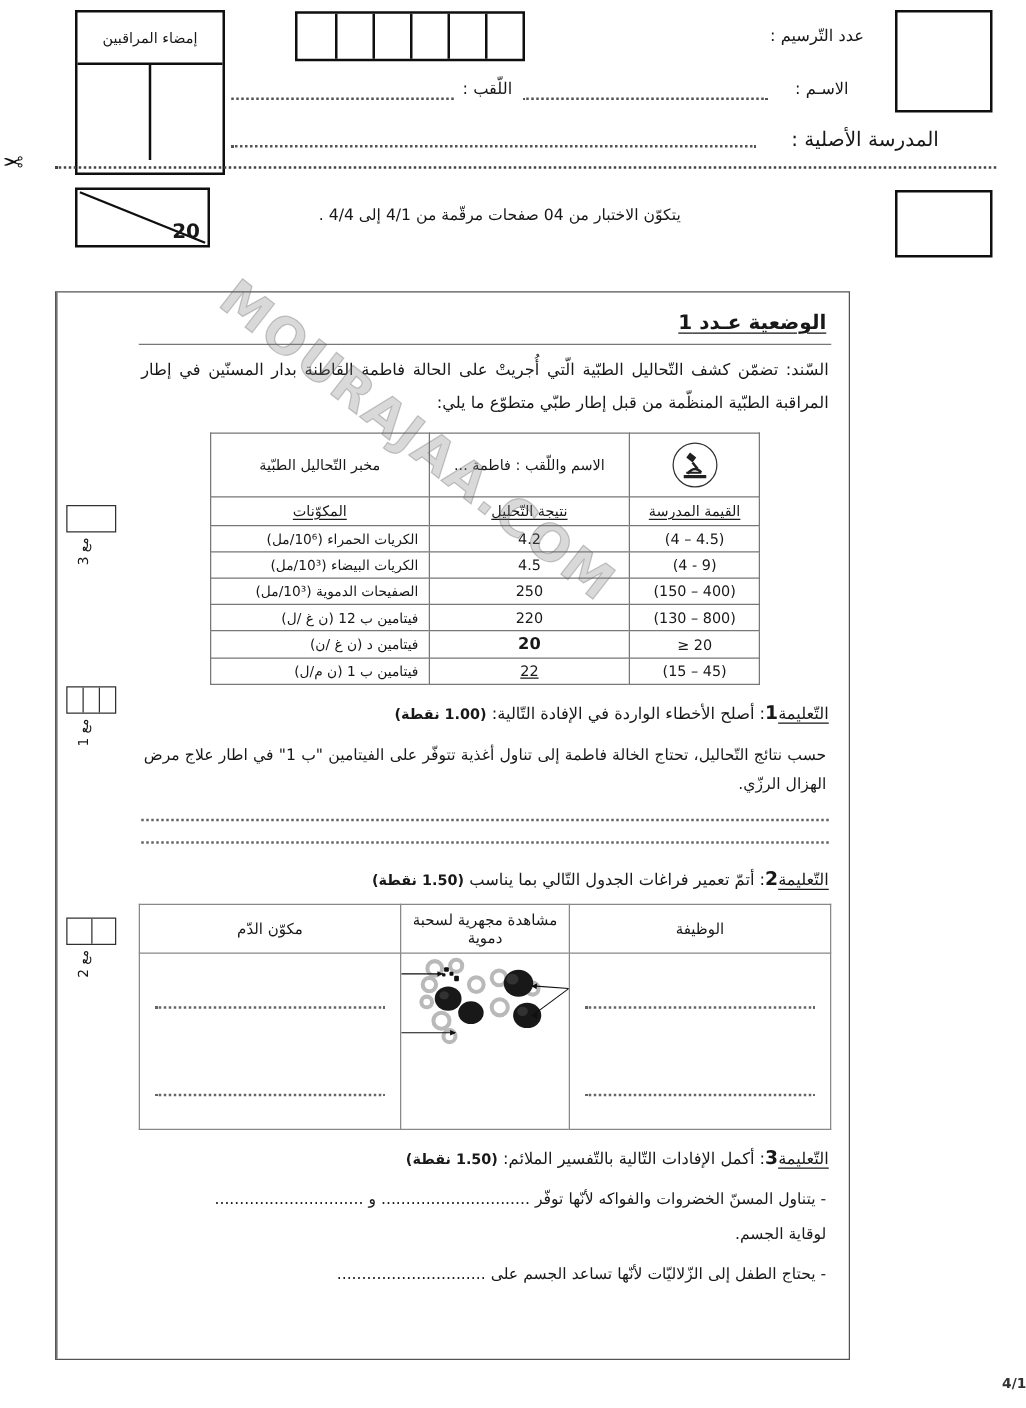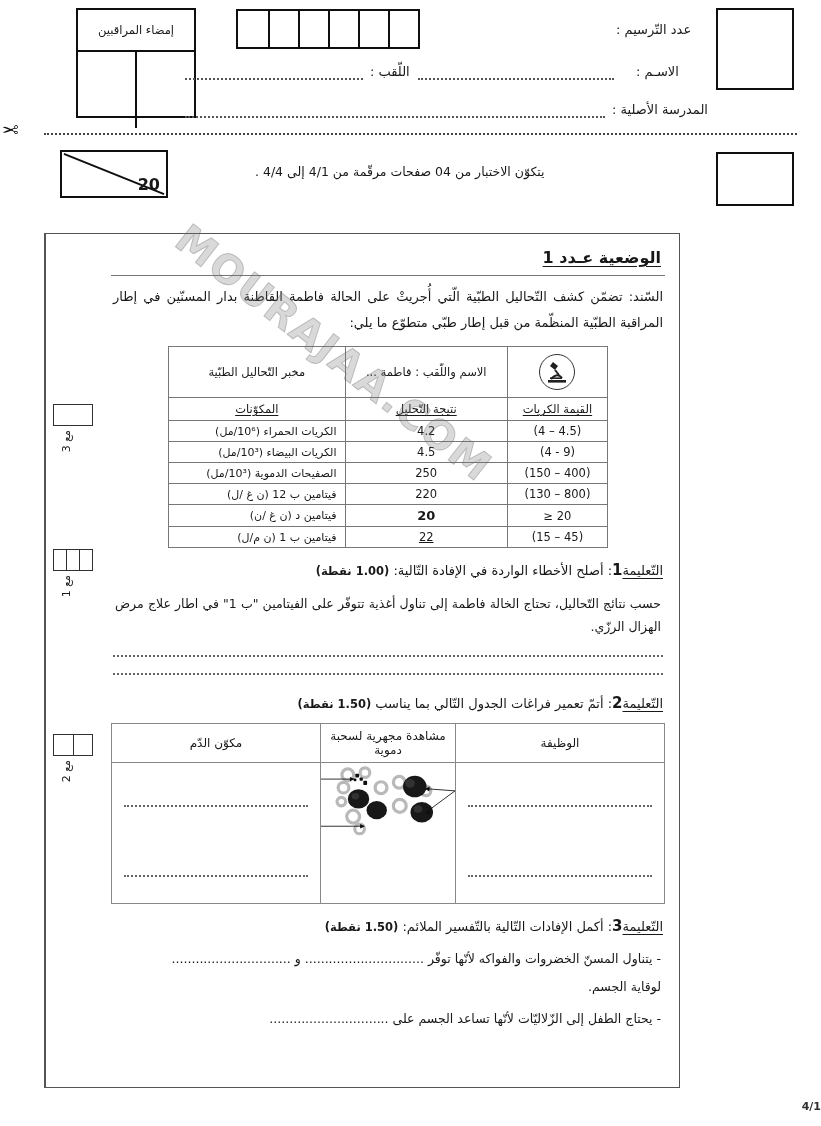--- a/index.html
+++ b/index.html
@@ -68,22 +68,22 @@
   .lastname-label {
     position: absolute;
     top: 64px;
     left: 370px;
     font-size: 13px;
     white-space: nowrap;
   }
   .school-label {
     position: absolute;
     top: 102px;
-    left: 612px;
-    font-size: 13px;
+    left: 633px;
+    font-size: 16px;
     white-space: nowrap;
   }
   .dots-a {
     position: absolute;
     top: 78px;
     left: 418px;
     width: 196px;
     border-bottom: 2px dotted #555;
   }
   .dots-b {
@@ -100,24 +100,23 @@
     width: 420px;
     border-bottom: 2px dotted #555;
   }
 
   
   .sig-box {
     position: absolute;
     top: 8px;
     left: 60px;
     width: 120px;
-    height: 110px;
+    height: 132px;
     border: 2px solid #111;
     box-sizing: border-box;
-    margin-left: 16px;
   }
   .sig-title {
     height: 40px;
     border-bottom: 2px solid #111;
     display: flex;
     align-items: center;
     justify-content: center;
     font-size: 11.5px;
     white-space: nowrap;
   }
@@ -480,21 +479,21 @@
                   <path d="M6 20 Q12 13 17 19" stroke="#222" stroke-width="2" fill="none"></path>
                   <rect x="3" y="21" width="18" height="2.6" fill="#222"></rect>
                   <rect x="5" y="18.4" width="12" height="1.6" fill="#222"></rect>
                 </svg>
               </span>
             </td>
             <td class="hdr-tall">الاسم واللّقب :   فاطمة ...</td>
             <td class="hdr-tall">مخبر التّحاليل الطبّية</td>
           </tr>
           <tr>
-            <td class="col-hdr">القيمة الكريات</td>
+            <td class="col-hdr">القيمة المدرسة</td>
             <td class="col-hdr">نتيجة التّحليل</td>
             <td class="col-hdr">المكوّنات</td>
           </tr>
         </tbody>
         <tbody id="lab-rows">
             <tr>
               <td>(4.5 – 4)</td>
               <td>4.2</td>
               <td class="comp-cell">الكريات الحمراء (10⁶/مل)</td>
             </tr>

